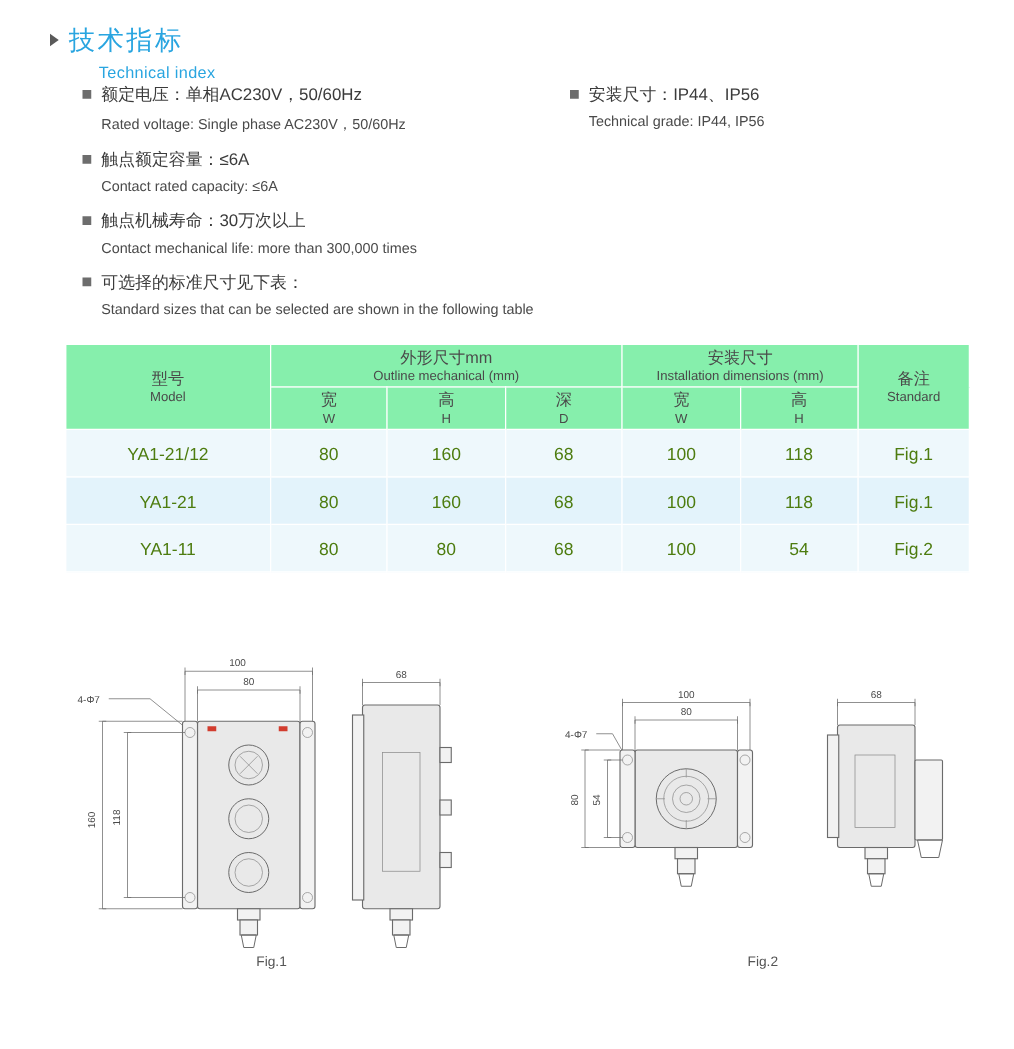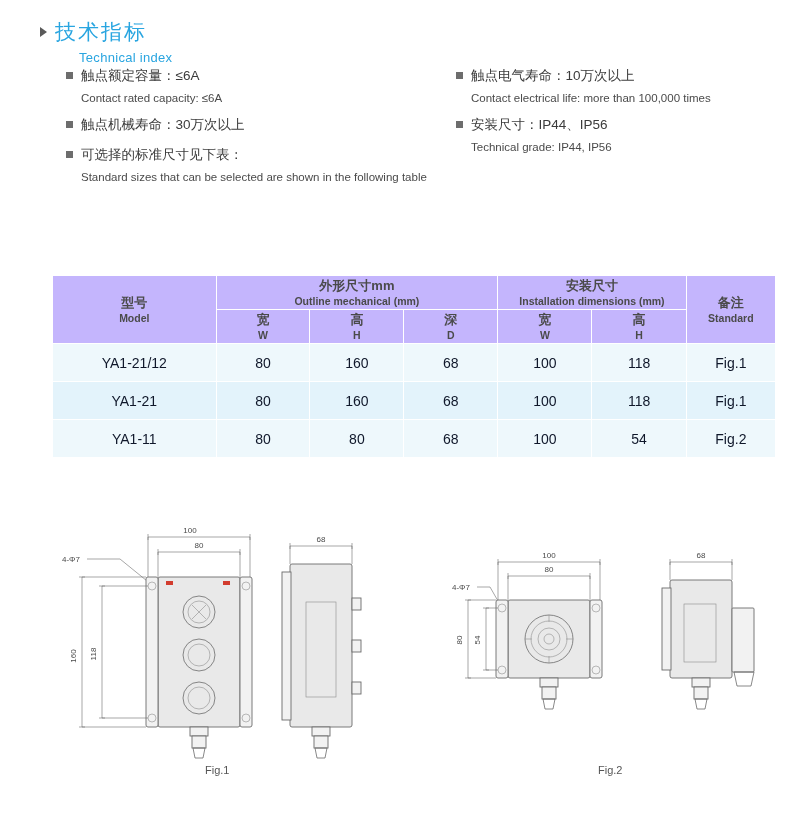--- a/index.html
+++ b/index.html
@@ -45,24 +45,24 @@
   }
   .spec-en{
     font-size:11.5px;color:#4a4a4a;margin-top:7px;margin-left:15px;
     white-space:nowrap;
   }
   .spec-en.noind{margin-left:15px;}
   
   .tbl-wrap{position:absolute;left:52px;top:275px;width:724px;}
   table{border-collapse:collapse;width:724px;font-size:13px;color:#4a4a4a;}
   th,td{border:1px solid #ffffff;text-align:center;vertical-align:middle;}
-  thead th{background:#c4b5fd;font-weight:bold;color:#4a4a4a;}
+  thead th{background:#86efac;font-weight:normal;color:#4a4a4a;}
   .th-cn{font-size:13px;display:block;line-height:17px;}
   .th-en{font-size:10.5px;display:block;line-height:14px;}
-  tbody td{background:#eef8fc;height:35px;font-size:14px;color:#0f172a;}
+  tbody td{background:#eef8fc;height:35px;font-size:14px;color:#4d7c0f;}
   tbody tr:nth-child(even) td{background:#e3f3fb;}
   .model-cell{font-size:14px;}
   
   .drawings{position:absolute;left:0;top:512px;width:811px;height:300px;}
   .fig-label{
     position:absolute;font-size:11px;color:#555;
   }
   svg{display:block;}
   .ln{stroke:#6b6b6b;stroke-width:0.8;fill:none;}
   .ln-thin{stroke:#8d8d8d;stroke-width:0.6;fill:none;}
@@ -76,37 +76,38 @@
 
 <div class="header">
   <span class="arrow"></span><span class="title-cn">技术指标</span>
   <div class="title-en">Technical index</div>
 </div>
 
 <div class="specs">
 
   <div class="col left">
     <div class="spec-item">
+      <div class="spec-cn"><span class="sq"></span><span>额定电压：单相AC230V，50/60Hz</span></div>
+      <div class="spec-en">Rated voltage: Single phase AC230V，50/60Hz</div>
+    </div>
+    <div class="spec-item">
       <div class="spec-cn"><span class="sq"></span><span>触点额定容量：≤6A</span></div>
       <div class="spec-en">Contact rated capacity: ≤6A</div>
     </div>
     <div class="spec-item">
       <div class="spec-cn"><span class="sq"></span><span>触点机械寿命：30万次以上</span></div>
+      <div class="spec-en">Contact mechanical life: more than 300,000 times</div>
     </div>
     <div class="spec-item">
       <div class="spec-cn"><span class="sq"></span><span>可选择的标准尺寸见下表：</span></div>
       <div class="spec-en noind">Standard sizes that can be selected are shown in the following table</div>
     </div>
   </div>
 
   <div class="col right">
-    <div class="spec-item">
-      <div class="spec-cn"><span class="sq"></span><span>触点电气寿命：10万次以上</span></div>
-      <div class="spec-en">Contact electrical life: more than 100,000 times</div>
-    </div>
     <div class="spec-item">
       <div class="spec-cn"><span class="sq"></span><span>安装尺寸：IP44、IP56</span></div>
       <div class="spec-en">Technical grade: IP44, IP56</div>
     </div>
   </div>
 
 </div>
 
 <div class="tbl-wrap">
 <table>

